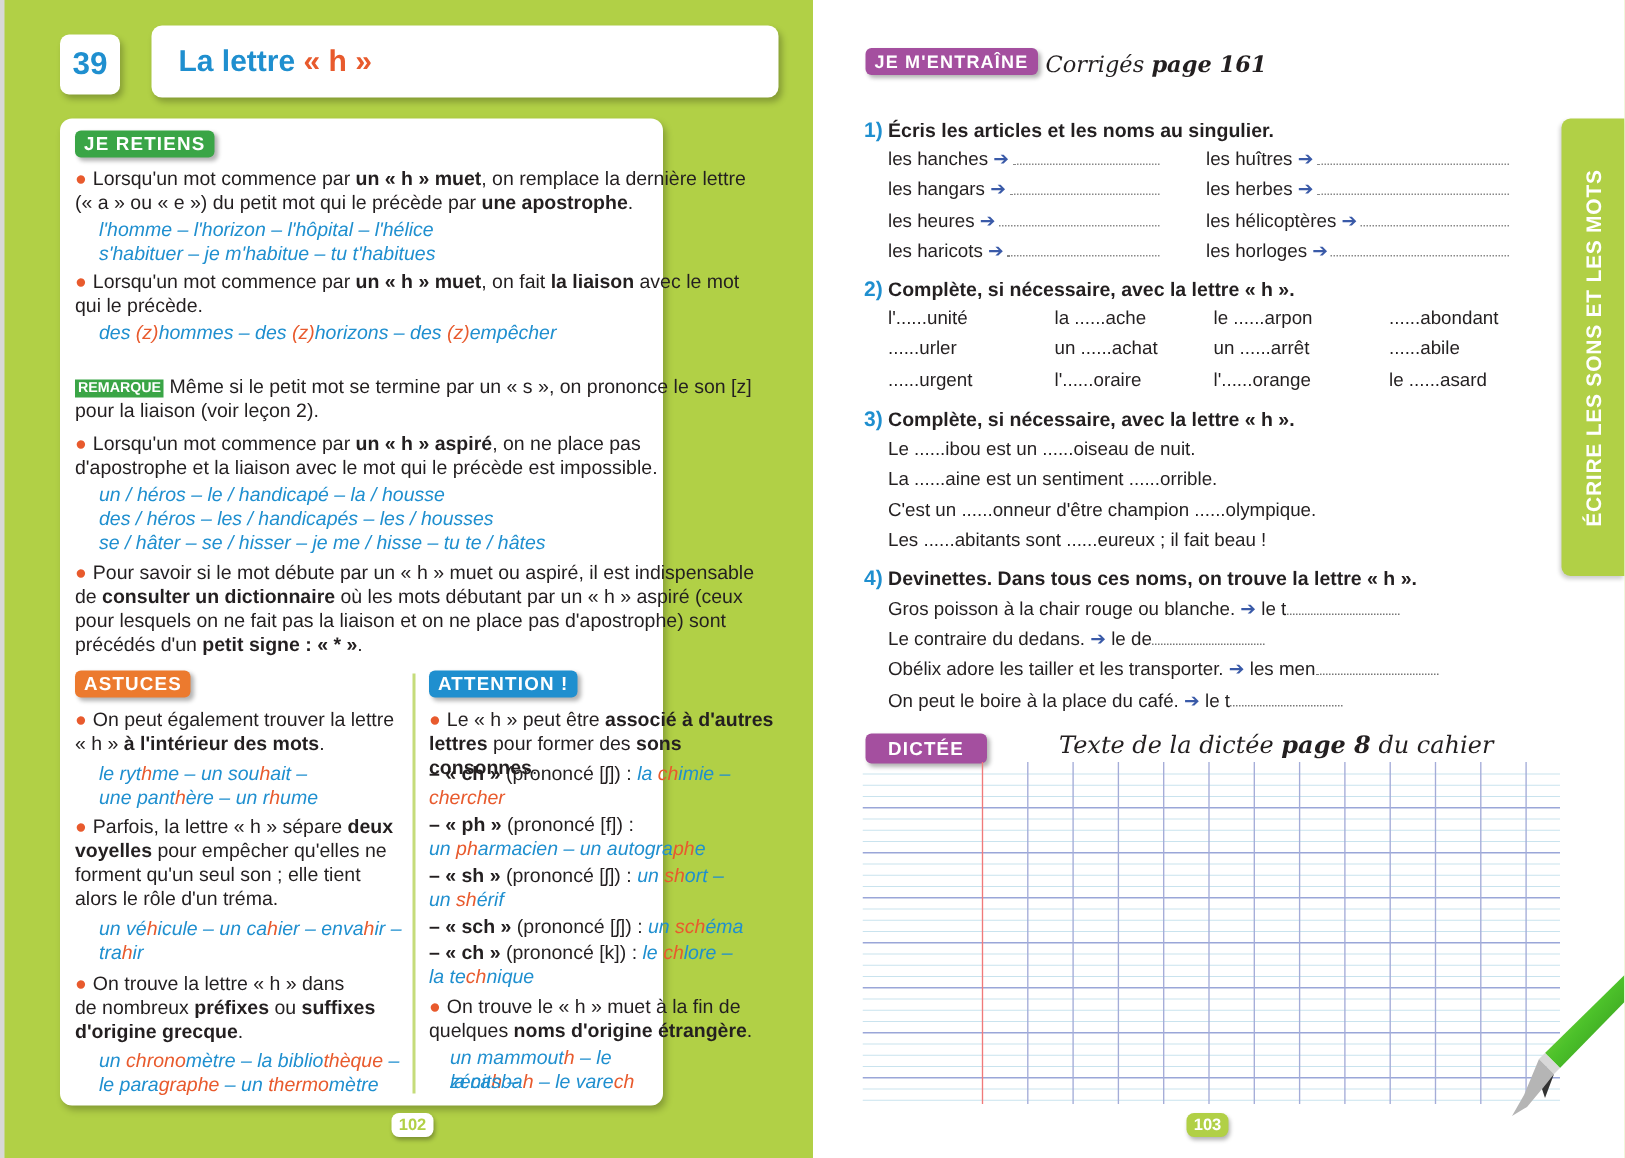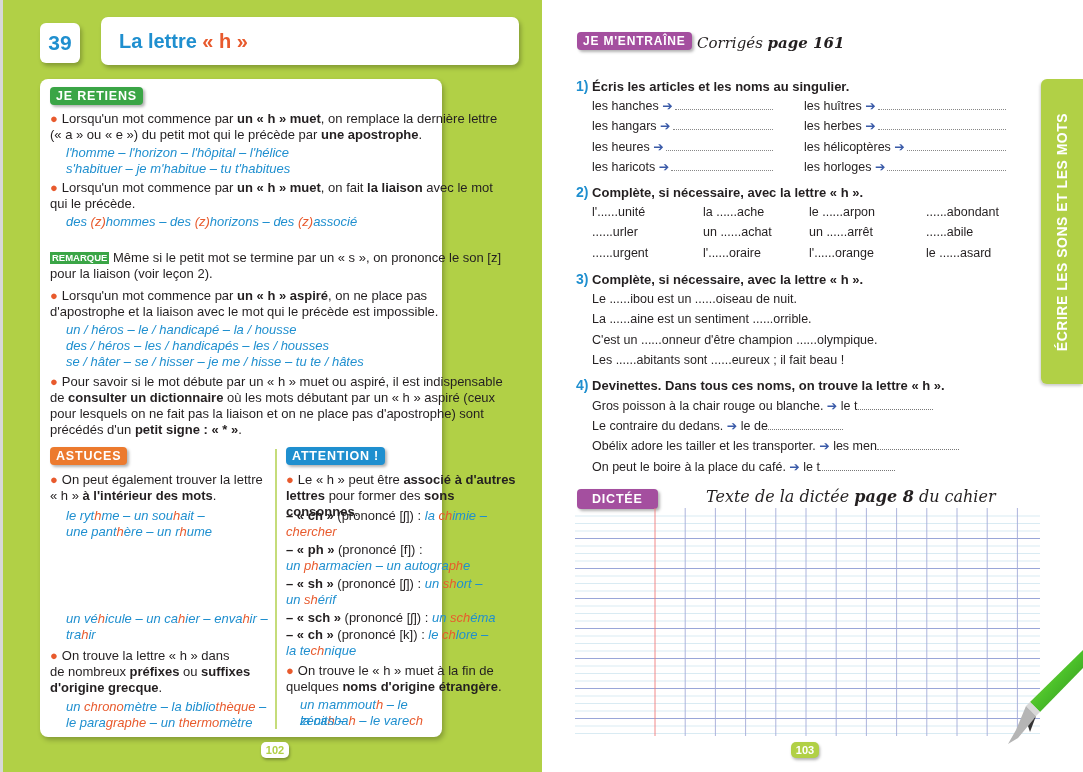--- a/index.html
+++ b/index.html
@@ -71,21 +71,21 @@
       <span>(« a » ou « e ») du petit mot qui le précède par </span><b>une apostrophe</b><span>.</span>
     </div>
     <div class="ex" style="left:26px; top:66px;">l'homme – l'horizon – l'hôpital – l'hélice</div>
     <div class="ex" style="left:26px; top:82px;">s'habituer – je m'habitue – tu t'habitues</div>
 
     <div class="txt" style="left:10px; top:101px; width:465px;">
       <span class="bullet">●</span><span>Lorsqu'un mot commence par </span><b>un « h » muet</b><span>, on fait </span><b>la liaison</b><span> avec le mot</span><br>
       <span>qui le précède.</span>
     </div>
     <div class="ex" style="left:26px; top:135px;">
-      <span>des </span><span class="r">(z)</span><span>hommes – des </span><span class="r">(z)</span><span>horizons – des </span><span class="r">(z)</span><span>associé</span>
+      <span>des </span><span class="r">(z)</span><span>hommes – des </span><span class="r">(z)</span><span>horizons – des </span><span class="r">(z)</span><span>empêcher</span>
     </div>
 
     <div class="txt" style="left:10px; top:171px; width:465px;">
       <span class="remark">REMARQUE</span><span> Même si le petit mot se termine par un « s », on prononce le son [z]</span><br>
       <span>pour la liaison (voir leçon 2).</span>
     </div>
 
     <div class="txt" style="left:10px; top:209px; width:465px;">
       <span class="bullet">●</span><span>Lorsqu'un mot commence par </span><b>un « h » aspiré</b><span>, on ne place pas</span><br>
       <span>d'apostrophe et la liaison avec le mot qui le précède est impossible.</span>
@@ -108,20 +108,26 @@
       <span class="bullet">●</span><span>On peut également trouver la lettre</span><br>
       <span>« h » </span><b>à l'intérieur des mots</b><span>.</span>
     </div>
     <div class="ex" style="left:26px; top:429px;">
       <span>le ryt</span><span class="r">h</span><span>me – un sou</span><span class="r">h</span><span>ait –</span>
     </div>
     <div class="ex" style="left:26px; top:445px;">
       <span>une pant</span><span class="r">h</span><span>ère – un r</span><span class="r">h</span><span>ume</span>
     </div>
 
+    <div class="txt" style="left:10px; top:464px; width:225px;">
+      <span class="bullet">●</span><span>Parfois, la lettre « h » sépare </span><b>deux</b><br>
+      <b>voyelles</b><span> pour empêcher qu'elles ne</span><br>
+      <span>forment qu'un seul son ; elle tient</span><br>
+      <span>alors le rôle d'un tréma.</span>
+    </div>
     <div class="ex" style="left:26px; top:532px;">
       <span>un vé</span><span class="r">h</span><span>icule – un ca</span><span class="r">h</span><span>ier – enva</span><span class="r">h</span><span>ir –</span>
     </div>
     <div class="ex" style="left:26px; top:548px;">
       <span>tra</span><span class="r">h</span><span>ir</span>
     </div>
 
     <div class="txt" style="left:10px; top:569px; width:225px;">
       <span class="bullet">●</span><span>On trouve la lettre « h » dans</span><br>
       <span>de nombreux </span><b>préfixes</b><span> ou </span><b>suffixes</b><br>

